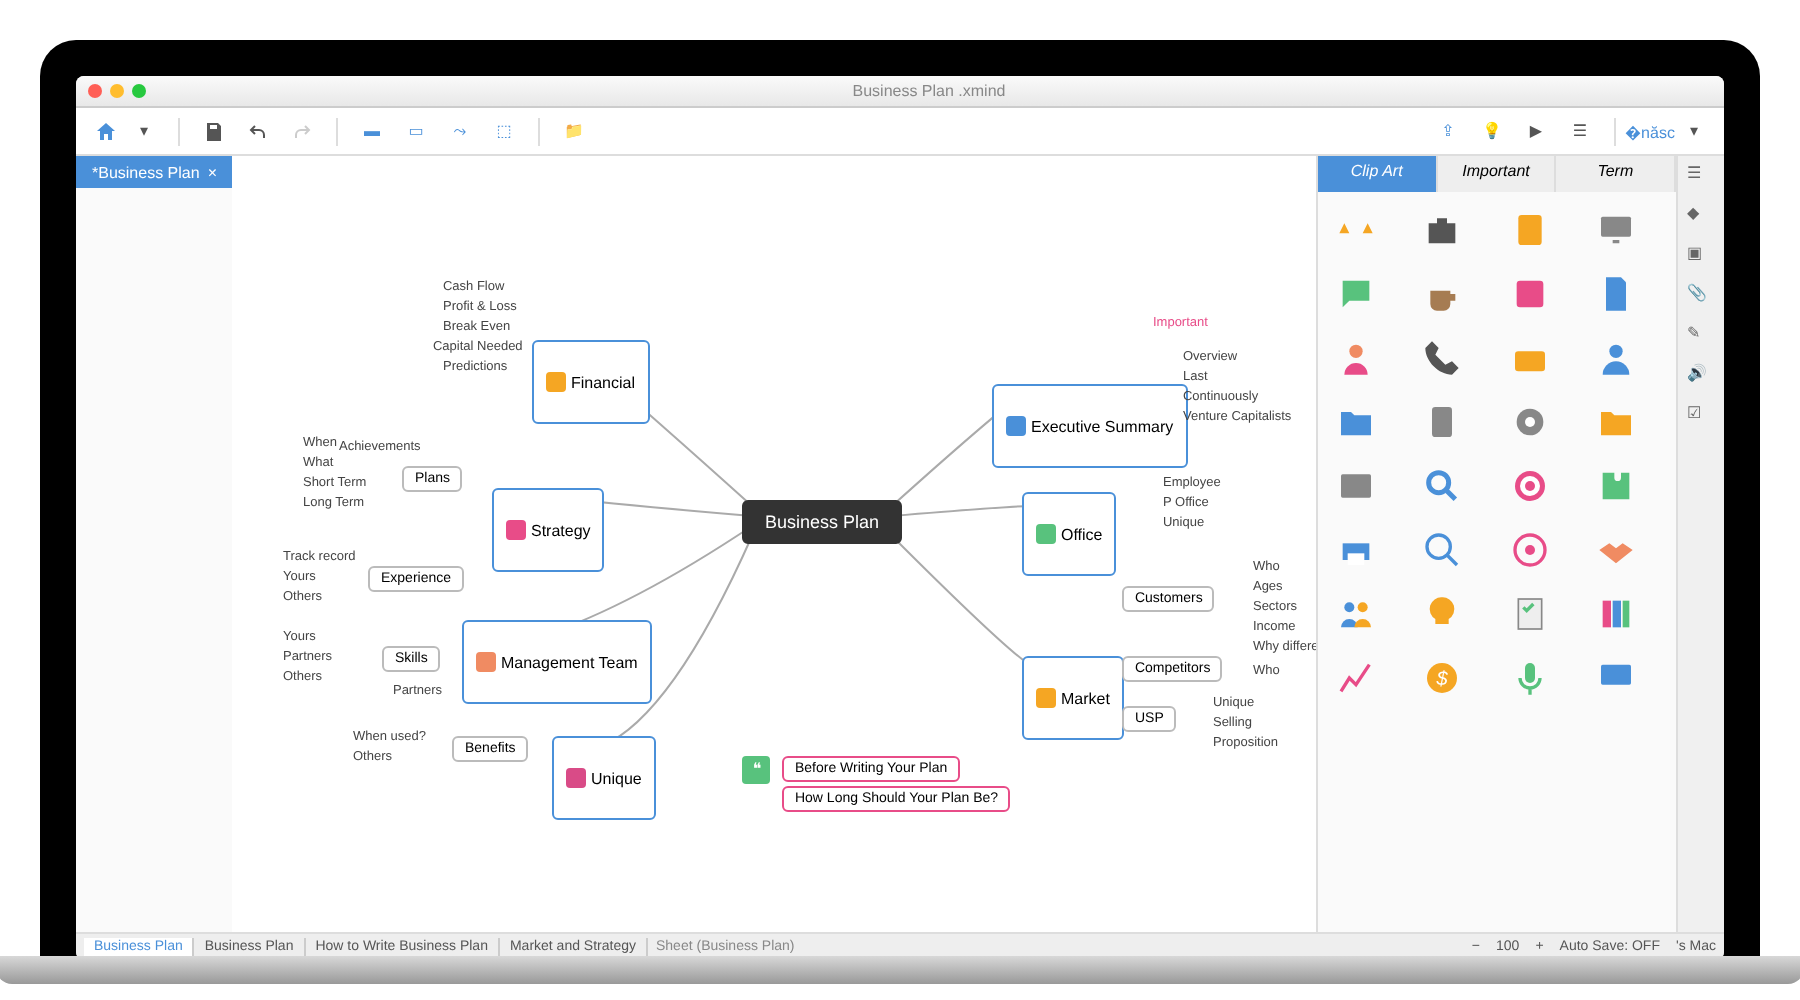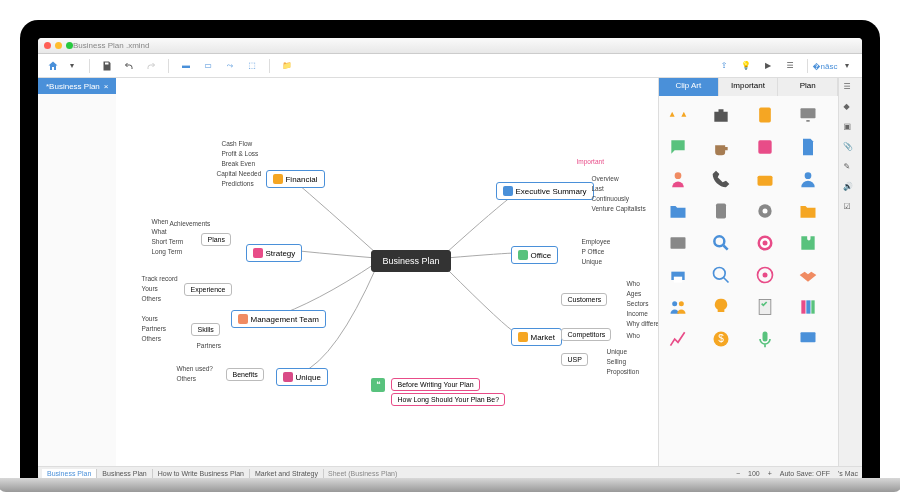--- a/index.html
+++ b/index.html
@@ -4,40 +4,40 @@
 <style>
 * { margin: 0; padding: 0; box-sizing: border-box; font-family: -apple-system, BlinkMacSystemFont, "Helvetica Neue", Arial, sans-serif; }
 body { width: 900px; height: 500px; background: #fff; display: flex; align-items: center; justify-content: center; }
 .laptop { width: 860px; height: 460px; background: #000; border-radius: 18px 18px 0 0; padding: 18px 18px 0; position: relative; }
 .laptop-base { position: absolute; bottom: -12px; left: -22px; right: -22px; height: 14px; background: linear-gradient(#d8d8d8,#999); border-radius: 0 0 8px 8px; }
 .screen { width: 100%; height: 100%; background: #f5f5f5; border-radius: 4px; overflow: hidden; display: flex; flex-direction: column; font-size: 8px; }
 .titlebar { height: 16px; background: linear-gradient(#fafafa,#e8e8e8); display: flex; align-items: center; padding: 0 6px; border-bottom: 1px solid #ccc; }
 .traffic { display: flex; gap: 4px; }
 .dot { width: 7px; height: 7px; border-radius: 50%; }
 .dot.r { background: #ff5f56; } .dot.y { background: #ffbd2e; } .dot.g { background: #27c93f; }
-.title { flex: 1; text-align: left; color: #888; font-size: 8px; }
+.title { flex: 1; text-align: center; color: #888; font-size: 8px; }
 .toolbar { height: 24px; background: #fff; border-bottom: 1px solid #ddd; display: flex; align-items: center; padding: 0 8px; gap: 8px; }
 .tb-group { display: flex; gap: 5px; align-items: center; }
 .tb-sep { width: 1px; height: 14px; background: #ddd; margin: 0 2px; }
 .tb-ico { width: 14px; height: 14px; display: flex; align-items: center; justify-content: center; cursor: pointer; color: #555; }
 .tb-ico svg { width: 12px; height: 12px; }
 .workspace { flex: 1; display: flex; overflow: hidden; }
 .canvas-area { flex: 1; display: flex; position: relative; background: #fafafa; }
 .tabstrip { height: 16px; background: #eee; display: flex; }
 .doc-tab { background: #4a90d9; color: #fff; padding: 2px 8px; font-size: 8px; display: flex; align-items: center; gap: 4px; }
 .doc-tab .x { cursor: pointer; }
 .canvas { flex: 1; position: relative; background: #fff; overflow: hidden; }
 .node { position: absolute; background: #fff; border: 1px solid #bbb; border-radius: 3px; padding: 2px 5px; font-size: 7px; white-space: nowrap; display: flex; align-items: center; gap: 2px; }
 .node.center { background: #333; color: #fff; border-color: #333; padding: 5px 10px; font-size: 9px; font-weight: 500; }
-.node.branch { border-color: #4a90d9; padding: 3px 6px; font-size: 8px; }
+.node.branch { border-color: #4a90d9; padding: 15px 6px; font-size: 8px; }
 .node.leaf { border: none; background: transparent; font-size: 6.5px; color: #444; }
 .ni { width: 10px; height: 10px; border-radius: 2px; }
 svg.connectors { position: absolute; top: 0; left: 0; width: 100%; height: 100%; pointer-events: none; }
 svg.connectors path { fill: none; stroke: #aaa; stroke-width: 1; }
-.sidepanel { width: 180px; background: #fafafa; border-left: 1px solid #ddd; display: flex; flex-direction: column; }
+.sidepanel { width: 180px; background: #fafafa; border-left: 1px solid #ddd; display: flex; flex-direction: column; font-style: italic; }
 .sp-tabs { height: 18px; display: flex; background: #eee; }
 .sp-tab { flex: 1; text-align: center; font-size: 8px; padding: 3px 0; border-right: 1px solid #ddd; cursor: pointer; }
 .sp-tab.active { background: #4a90d9; color: #fff; }
 .sp-cat { padding: 3px 6px; font-size: 8px; background: #f0f0f0; border-bottom: 1px solid #ddd; display: flex; align-items: center; gap: 3px; }
 .sp-cat::before { content: '▸'; font-size: 7px; }
 .icon-grid { flex: 1; padding: 6px; display: grid; grid-template-columns: repeat(4, 1fr); gap: 6px; align-content: start; overflow: hidden; }
 .grid-ico { width: 26px; height: 26px; display: flex; align-items: center; justify-content: center; cursor: pointer; border-radius: 3px; }
 .grid-ico svg { width: 20px; height: 20px; }
 .vtoolbar { width: 24px; background: #f0f0f0; border-left: 1px solid #ddd; display: flex; flex-direction: column; align-items: center; padding: 4px 0; gap: 6px; }
 .vt-ico { width: 14px; height: 14px; cursor: pointer; color: #666; }
@@ -164,21 +164,21 @@
           <div class="node leaf" style="left:75px;top:262px">Partners</div>
 
           <div class="node branch" style="left:160px;top:290px">
               <span class="ni" style="background:#d94b87"></span>
               <span>Unique</span>
             </div>
           <div class="node" style="left:110px;top:290px">Benefits</div>
           <div class="node leaf" style="left:55px;top:285px">When used?</div>
           <div class="node leaf" style="left:55px;top:295px">Others</div>
 
-          <div class="node branch" style="left:380px;top:104px">
+          <div class="node branch" style="left:380px;top:114px">
               <span class="ni" style="background:#4a90d9"></span>
               <span>Executive Summary</span>
             </div>
           <div class="node leaf" style="left:470px;top:95px">Overview</div>
           <div class="node leaf" style="left:470px;top:105px">Last</div>
           <div class="node leaf" style="left:470px;top:115px">Continuously</div>
           <div class="node leaf" style="left:470px;top:125px">Venture Capitalists</div>
           <div class="node leaf" style="left:455px;top:78px;color:#e84c88">Important</div>
 
           <div class="node branch" style="left:395px;top:168px">
@@ -209,21 +209,21 @@
           <div class="node" style="left:275px;top:300px;border-color:#e84c88">Before Writing Your Plan</div>
           <div class="node" style="left:275px;top:315px;border-color:#e84c88">How Long Should Your Plan Be?</div>
           <div style="position:absolute;left:255px;top:300px;width:14px;height:14px;background:#58c27d;border-radius:2px;color:#fff;font-size:8px;text-align:center;line-height:14px">❝</div>
         </div>
       </div>
 
       <div class="sidepanel">
         <div class="sp-tabs">
           <div class="sp-tab active">Clip Art</div>
           <div class="sp-tab">Important</div>
-          <div class="sp-tab">Plan</div>
+          <div class="sp-tab">Term</div>
         </div>
         <div class="icon-grid">
           <div class="grid-ico">
               <svg viewBox="0 0 24 24">
                 <path fill="#f5a623" d="M12 2v20M5 8l-3 6h6zM19 8l-3 6h6zM4 6h16"></path>
               </svg>
             </div>
           <div class="grid-ico">
               <svg viewBox="0 0 24 24">
                 <path fill="#555" d="M4 8h16v12H4zM9 8V5h6v3"></path>

